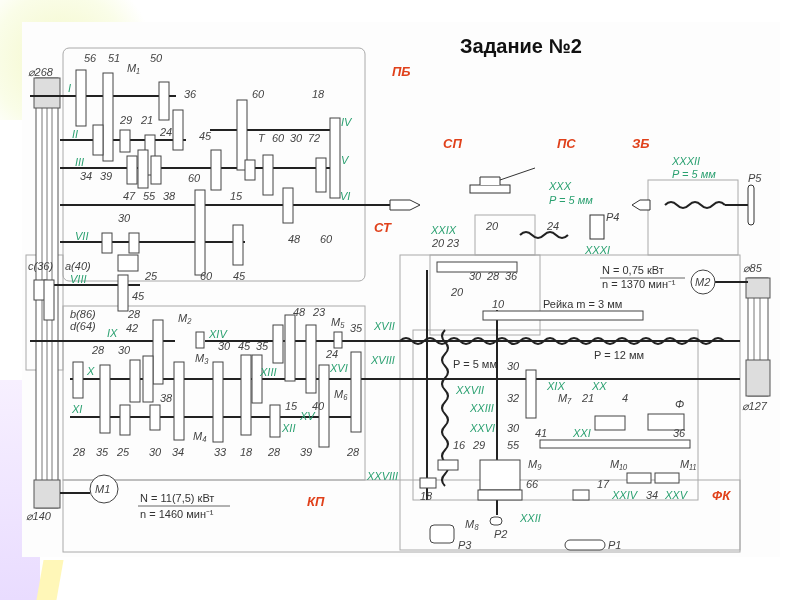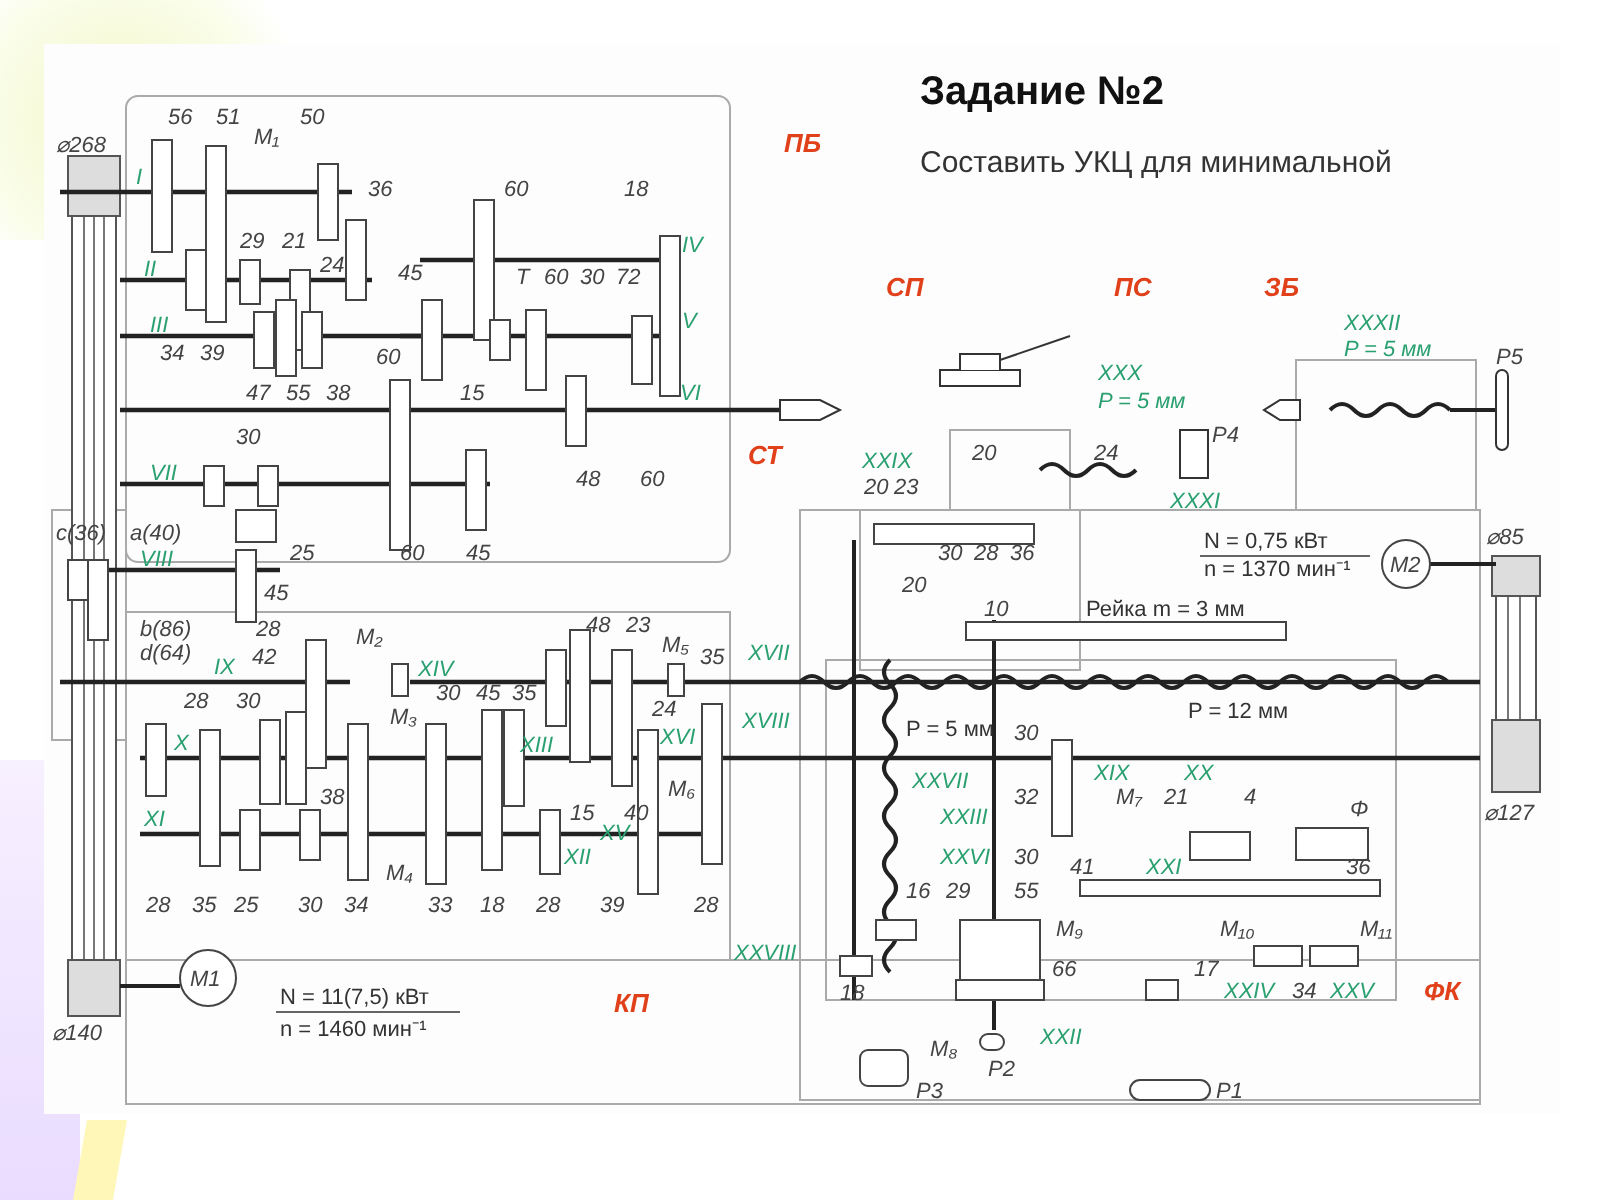--- a/index.html
+++ b/index.html
@@ -22,21 +22,20 @@
 <div id="slide">
 
   <div class="deco" style="left:0;top:0;width:180px;height:120px;border-radius:0 0 90px 0;background:radial-gradient(circle at 60px 60px,#f3f7c8 0,#fafde8 50%,transparent 70%);"></div>
   <div class="deco" style="left:0;top:380px;width:40px;height:220px;background:linear-gradient(180deg,#f7f0ff,#e9dcff);"></div>
   <div class="deco" style="left:40px;top:560px;width:20px;height:40px;background:#fff7b8;transform:skewX(-10deg);"></div>
 
   <div id="card"></div>
 
   <div id="title">Задание №2</div>
   <div id="subtitle">
-    <div>Составить УКЦ для минимальной</div>
   </div>
 
   <svg id="diagram" width="800" height="600" style="position:absolute;left:0;top:0;" viewBox="0 0 800 600">
     <g fill="none" stroke="#aaa" stroke-width="1">
 
       <rect x="63" y="48" width="302" height="233" rx="6"></rect>
       <rect x="63" y="306" width="302" height="174"></rect>
       <rect x="26" y="255" width="37" height="115"></rect>
       <rect x="400" y="255" width="340" height="295"></rect>
       <rect x="413" y="330" width="285" height="170"></rect>

